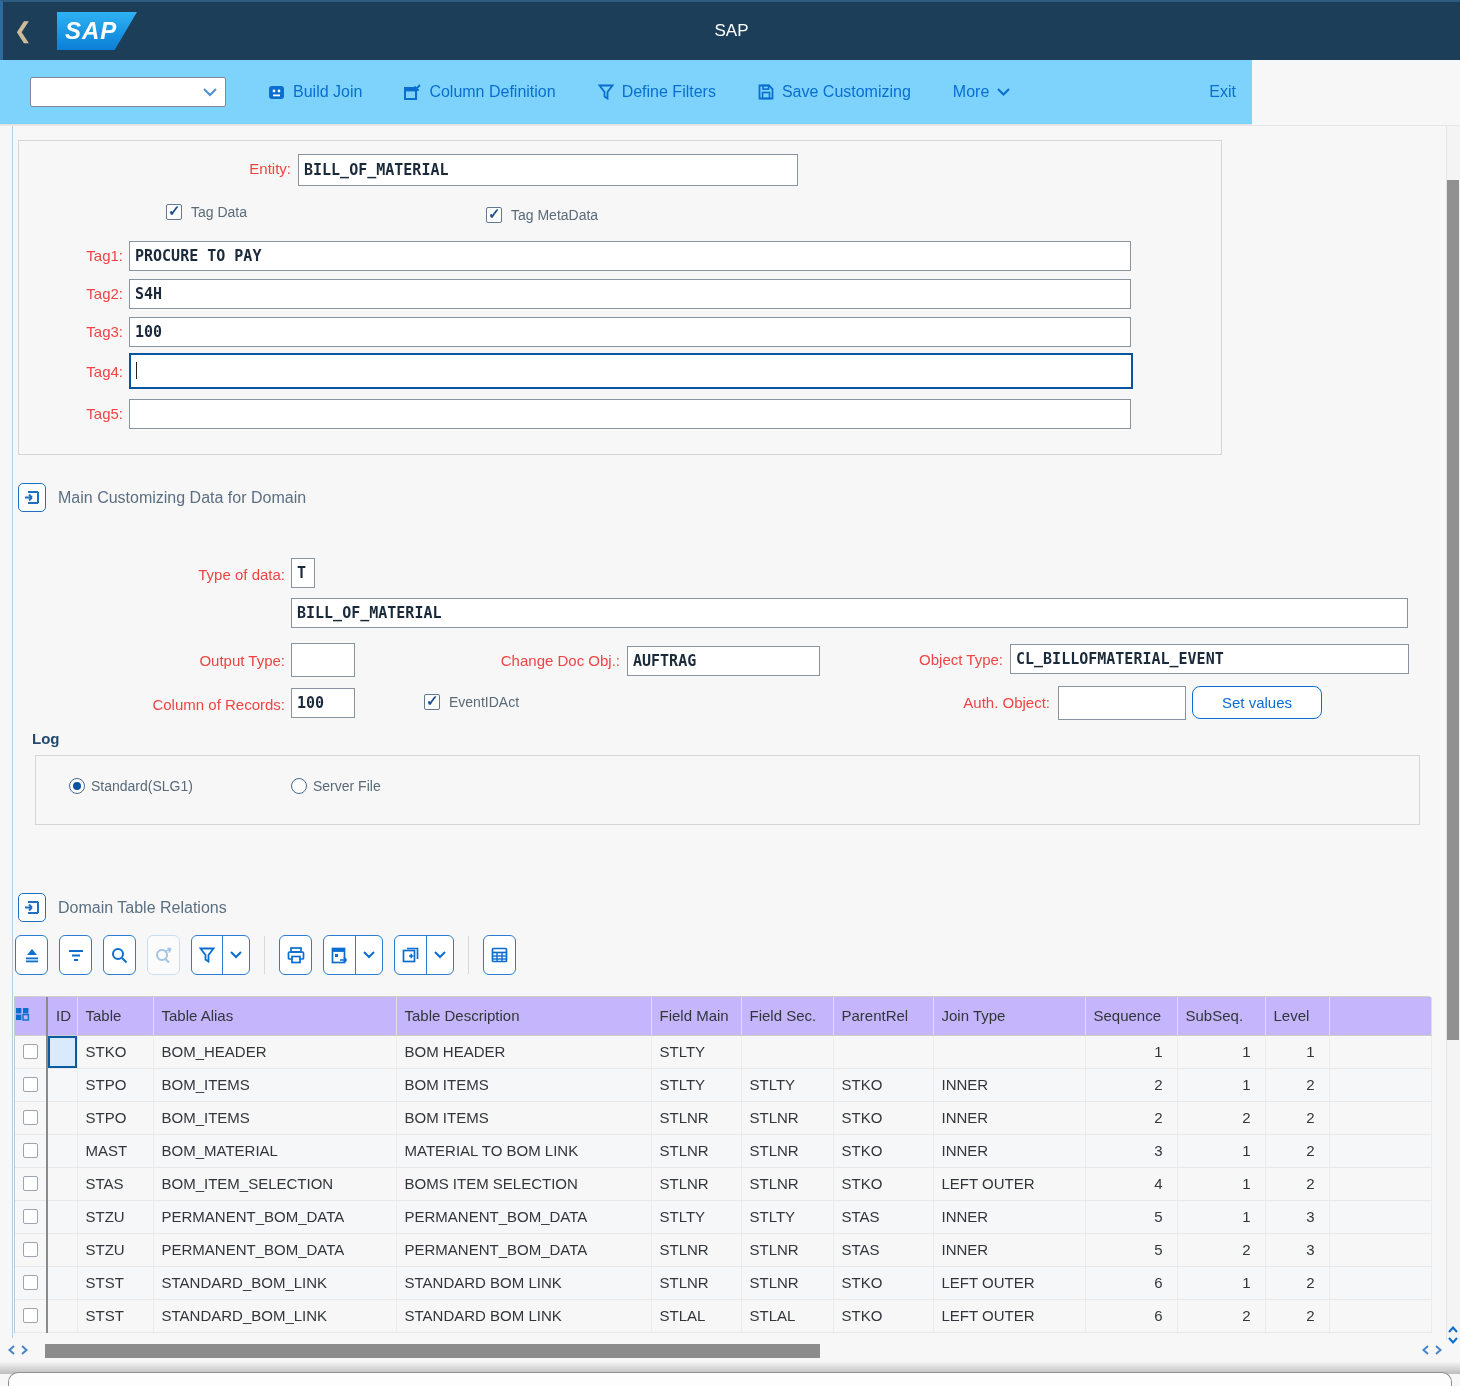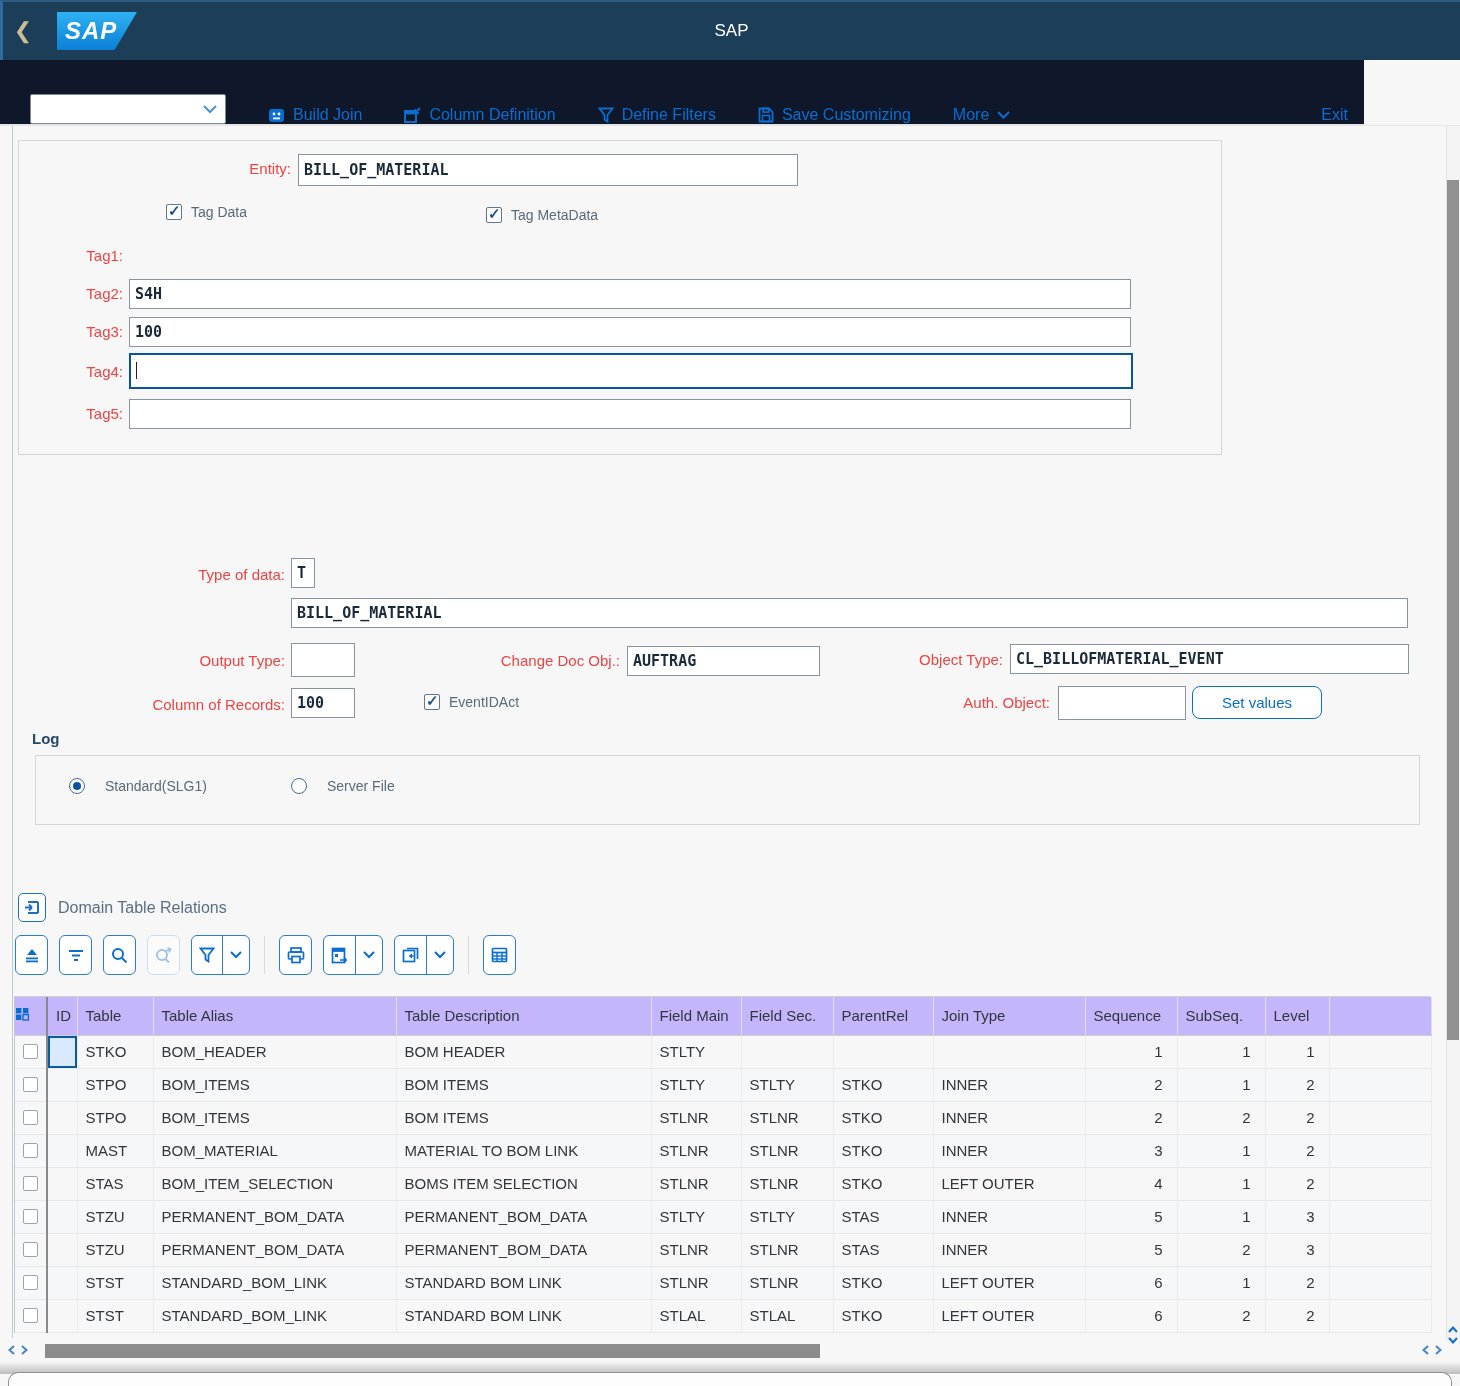--- a/index.html
+++ b/index.html
@@ -24,23 +24,23 @@
     display:flex; align-items:center; padding-left:8px;
   }
   .sap-logo span { color:#fff; font-weight:bold; font-size:24px; font-style:italic; letter-spacing:1px; }
   .shell-title {
     position:absolute; left:0; right:0; text-align:center;
     color:#fff; font-size:17px;
   }
 
   
   .toolbar {
-    position:absolute; left:0; top:60px; width:1364px; height:65px;
-    background:#0f172a; border-bottom:1px solid #e3e3e3;
-    display:flex; align-items:flex-end;
+    position:absolute; left:0; top:60px; width:1252px; height:65px;
+    background:#7dd3fc; border-bottom:1px solid #e3e3e3;
+    display:flex; align-items:center;
   }
   .variant-dd {
     margin-left:30px; width:196px; height:30px; background:#fff;
     border:1px solid #7e8a96; border-radius:2px; position:relative; cursor:pointer;
   }
   .variant-dd svg { position:absolute; right:8px; top:10px; }
   .tb-btn {
     display:flex; align-items:center; gap:8px; margin-left:42px;
     color:#0a6ed1; font-size:16px; cursor:pointer; white-space:nowrap;
   }
@@ -61,21 +61,21 @@
   .inp.focused { border:2px solid #0854a0; }
   .cursor { display:inline-block; width:1px; height:17px; background:#222; vertical-align:-3px; }
 
   .cb-row { position:absolute; display:flex; align-items:flex-end; gap:9px; cursor:pointer; }
   .cb-box { width:16px; height:16px; background:#fff; border:1px solid #61788f; border-radius:2px;
             position:relative; }
   .cb-row.checked .cb-box::after {
     content:"✓"; position:absolute; left:1px; top:-3px; color:#1d4f91; font-size:15px; font-weight:bold; }
   .cb-label { font-size:14px; color:#5a6a78; }
 
-  .radio-row { position:absolute; display:flex; align-items:center; gap:20px; cursor:pointer;justify-content:flex-end; }
+  .radio-row { position:absolute; display:flex; align-items:center; gap:6px; cursor:pointer;justify-content:flex-end; }
   .radio-circle { width:16px; height:16px; border-radius:50%; border:1px solid #4a6a90; background:#fff; position:relative; }
   .radio-row.selected .radio-circle::after {
     content:""; position:absolute; left:3px; top:3px; width:8px; height:8px; border-radius:50%; background:#0854a0; }
   .radio-label { font-size:14px; color:#5a6a78; }
 
   .group-box { position:absolute; border:1px solid #d5d5d5; }
 
   .section-header { position:absolute; display:flex; align-items:center; gap:12px; }
   .section-icon-box {
     width:28px; height:29px; border:1.5px solid #1f70c0; border-radius:5px;
@@ -210,34 +210,44 @@
     <div class="cb-row checked" style="left:147px; top:63px;">
       <div class="cb-box"></div>
       <div class="cb-label">Tag Data</div>
     </div>
     <div class="cb-row checked" style="left:467px; top:66px;">
       <div class="cb-box"></div>
       <div class="cb-label">Tag MetaData</div>
     </div>
 
     <div class="fld-label" style="left:0; top:100px; width:104px;">Tag1:</div>
+    <div class="inp" style="left:110px; top:100px; width:1002px; height:30px;">PROCURE TO PAY</div>
 
     <div class="fld-label" style="left:0; top:138px; width:104px;">Tag2:</div>
     <div class="inp" style="left:110px; top:138px; width:1002px; height:30px;">S4H</div>
 
     <div class="fld-label" style="left:0; top:176px; width:104px;">Tag3:</div>
     <div class="inp" style="left:110px; top:176px; width:1002px; height:30px;">100</div>
 
     <div class="fld-label" style="left:0; top:216px; width:104px;">Tag4:</div>
     <div class="inp focused" style="left:110px; top:212px; width:1004px; height:36px; line-height:32px;"><span class="cursor"></span><span></span></div>
 
     <div class="fld-label" style="left:0; top:258px; width:104px;">Tag5:</div>
     <div class="inp" style="left:110px; top:258px; width:1002px; height:30px;"></div>
   </div>
 
+  <div class="section-header" style="left:18px; top:483px;">
+    <div class="section-icon-box">
+      <svg width="16" height="15" viewBox="0 0 16 15">
+          <path d="M4 2 H14 M14 2 V13 M4 13 H14" stroke="#1f70c0" stroke-width="2" fill="none"></path>
+          <path d="M1 7.5 H8 M8 7.5 L5 4.5 M8 7.5 L5 10.5" stroke="#1f70c0" stroke-width="1.8" fill="none"></path>
+        </svg>
+    </div>
+    <div class="section-title">Main Customizing Data for Domain</div>
+  </div>
 
   <div class="fld-label" style="left:0; top:560px; width:285px;">Type of data:</div>
   <div class="inp" style="left:291px; top:558px; width:24px; height:30px;">T</div>
 
   <div class="inp" style="left:291px; top:598px; width:1117px; height:30px;">BILL_OF_MATERIAL</div>
 
   <div class="fld-label" style="left:0; top:646px; width:285px;">Output Type:</div>
   <div class="inp" style="left:291px; top:643px; width:64px; height:34px;"></div>
 
   <div class="fld-label" style="left:420px; top:646px; width:200px;">Change Doc Obj.:</div>

